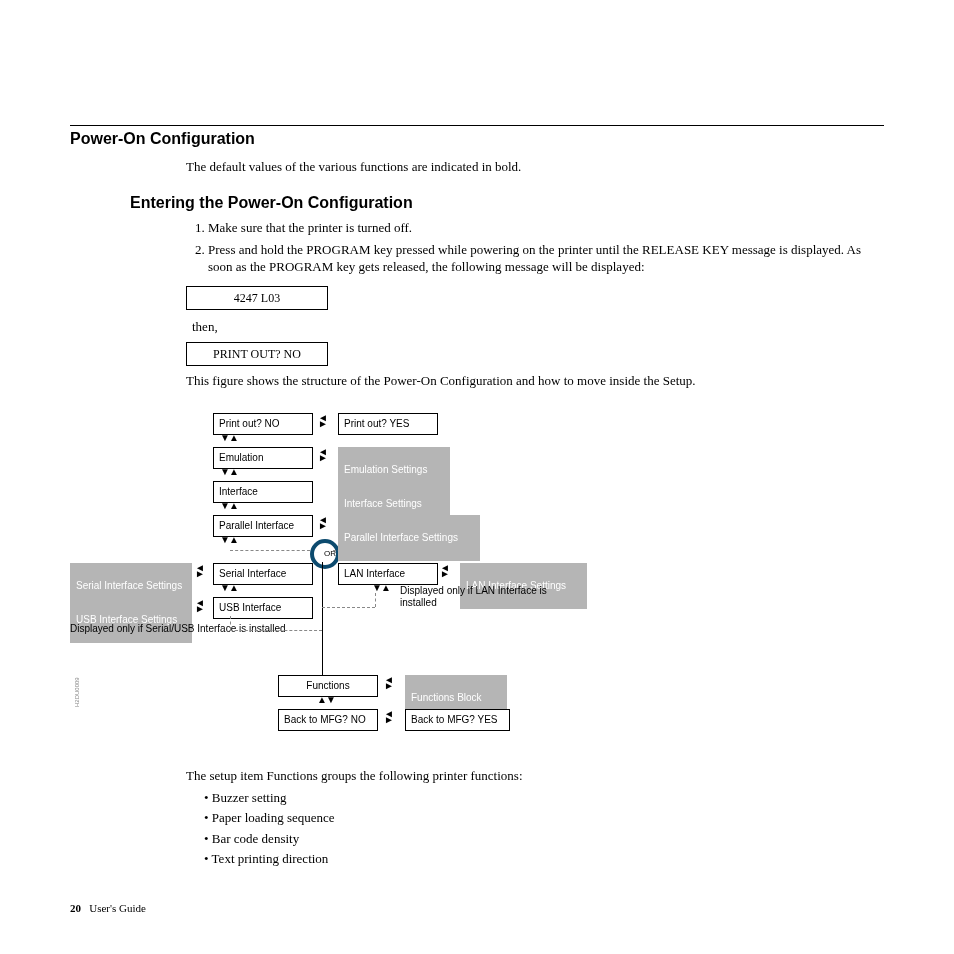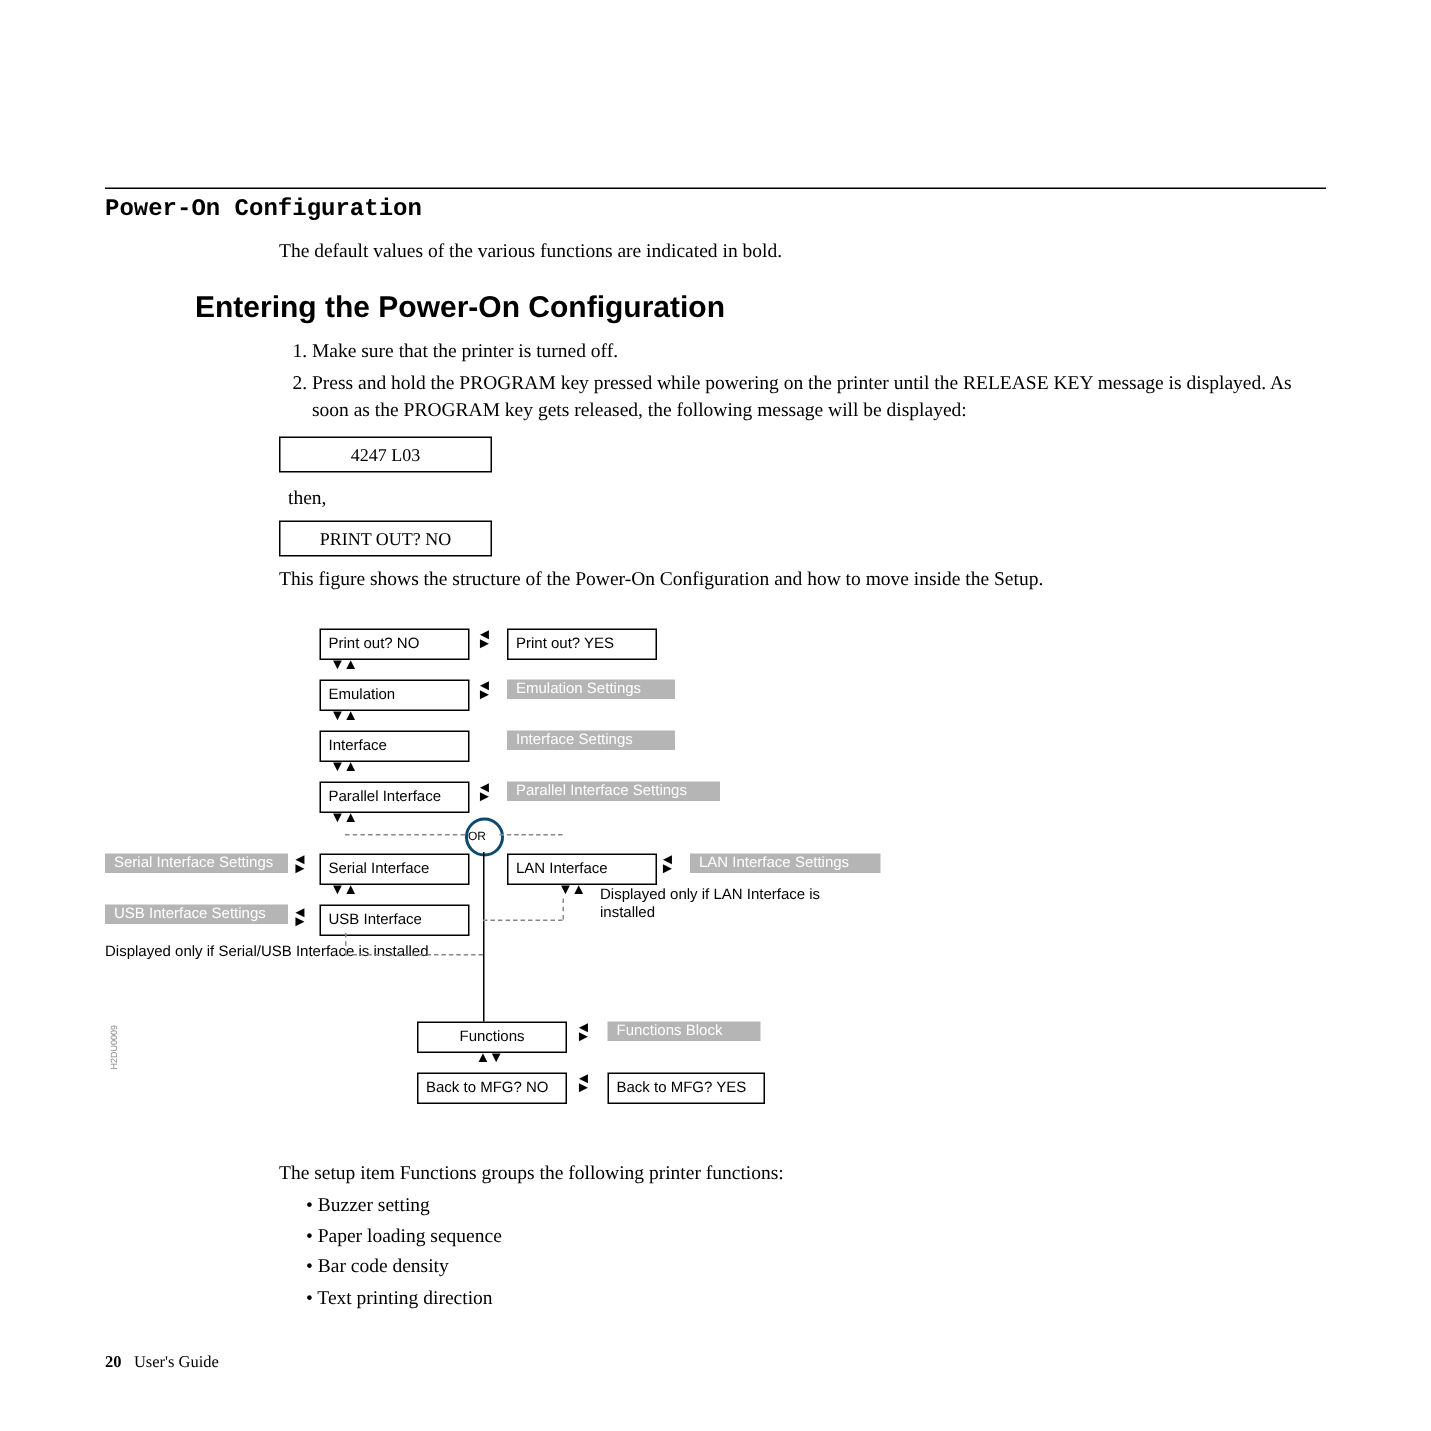--- a/index.html
+++ b/index.html
@@ -15,29 +15,29 @@
     overflow: hidden;
   }
   .page {
     padding: 125px 70px 0 70px;
   }
   .rule {
     border-top: 1px solid #000;
     margin-bottom: 4px;
   }
   h1 {
-    font-family: Liberation Mono, monospace;
+    font-family: Liberation Sans, sans-serif;
     font-weight: bold;
     font-size: 16px;
     margin: 0 0 10px 0;
   }
   h2 {
     font-family: Arial, Helvetica, sans-serif;
     font-weight: bold;
-    font-size: 20px;
+    font-size: 16px;
     margin: 16px 0 6px 0;
   }
   h3 {
     font-family: Arial, Helvetica, sans-serif;
     font-weight: bold;
     font-size: 14px;
     margin: 20px 0 2px 0;
   }
   .indented {
     margin-left: 116px;
@@ -85,41 +85,41 @@
     border: 1px solid #000;
     background: #fff;
     padding: 3px 5px;
     font-size: 10px;
     white-space: nowrap;
   }
   .dbox.grey {
     background: #b5b5b5;
     color: #fff;
     border: none;
-    padding: 0 6px;
+    padding: 16px 6px;
   }
   .arrows-vert {
     position: absolute;
     font-size: 10px;
     letter-spacing: -1px;
   }
   .arrows-horiz {
     position: absolute;
     font-size: 10px;
     line-height: 6px;
     text-align: center;
   }
   .orcircle {
     position: absolute;
     width: 22px;
     height: 22px;
-    border: 2px solid #0c4a6e;
+    border: 4px solid #0c4a6e;
     border-radius: 50%;
     font-size: 8px;
-    text-align: left;
+    text-align: right;
     line-height: 22px;
     background: #fff;
   }
   .dashed-h {
     position: absolute;
     border-top: 1px dashed #888;
     height: 0;
   }
   .dashed-v {
     position: absolute;

